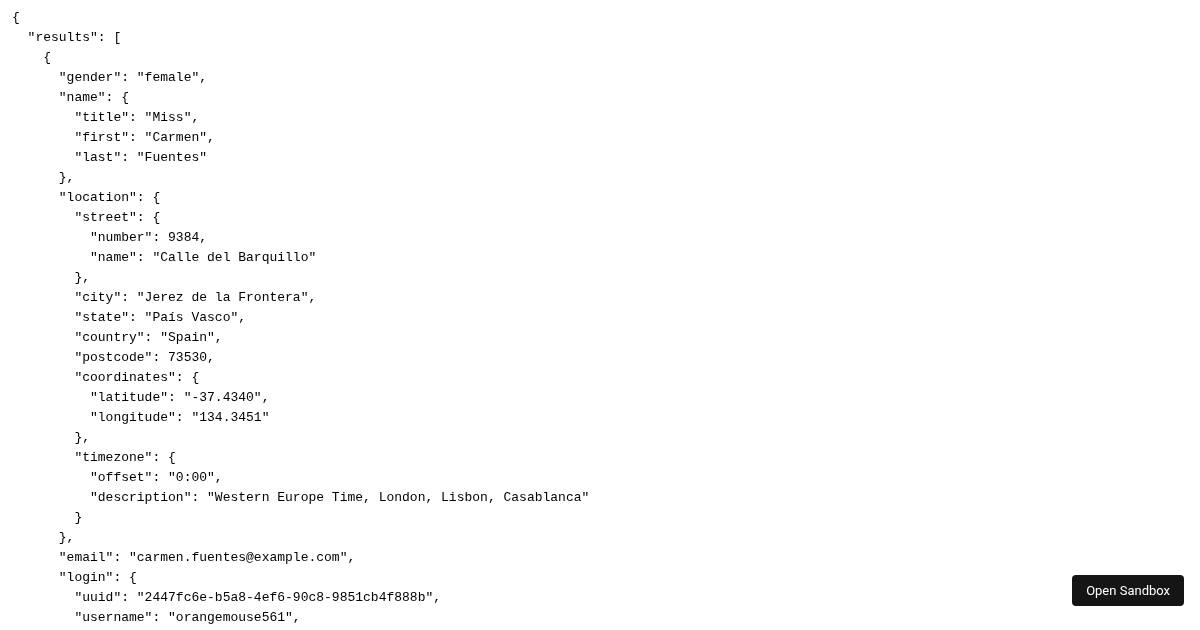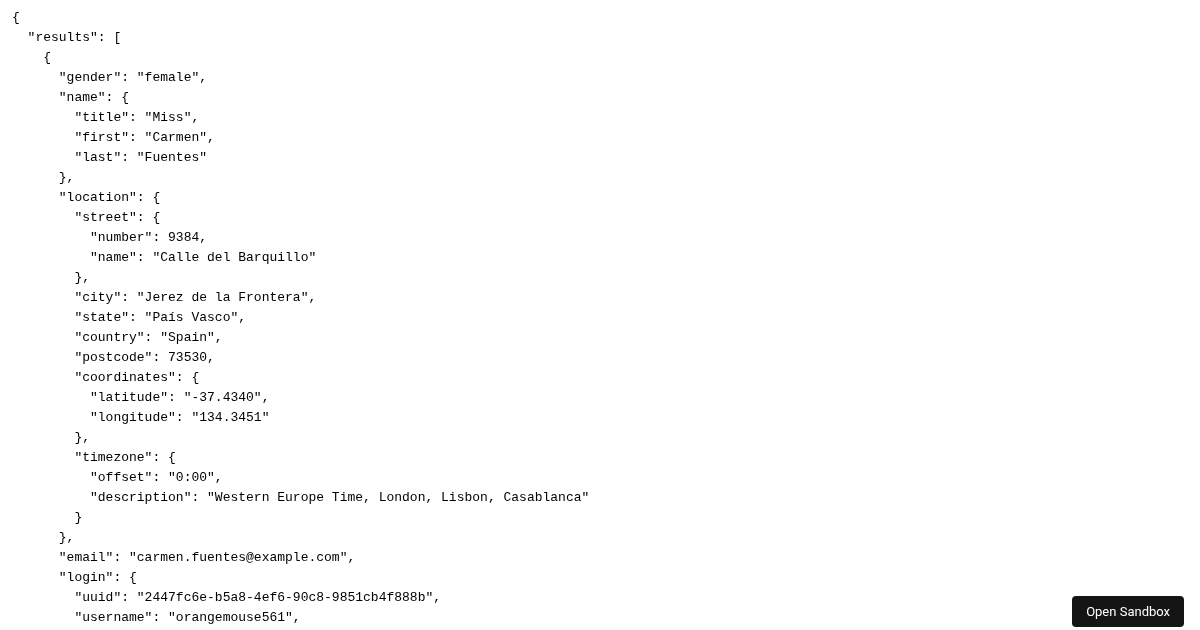--- a/index.html
+++ b/index.html
@@ -15,21 +15,21 @@
     position: relative;
   }
   pre {
     padding: 8px 12px;
     white-space: pre;
     font-family: inherit;
     font-size: inherit;
   }
   .open-sandbox-btn {
     position: fixed;
-    bottom: 3px;
+    bottom: 24px;
     right: 16px;
     background: #151515;
     color: #ffffff;
     border: none;
     border-radius: 4px;
     padding: 8px 14px;
     font-family: -apple-system, BlinkMacSystemFont, "Segoe UI", Roboto, Helvetica, Arial, sans-serif;
     font-size: 13px;
     cursor: pointer;
   }

